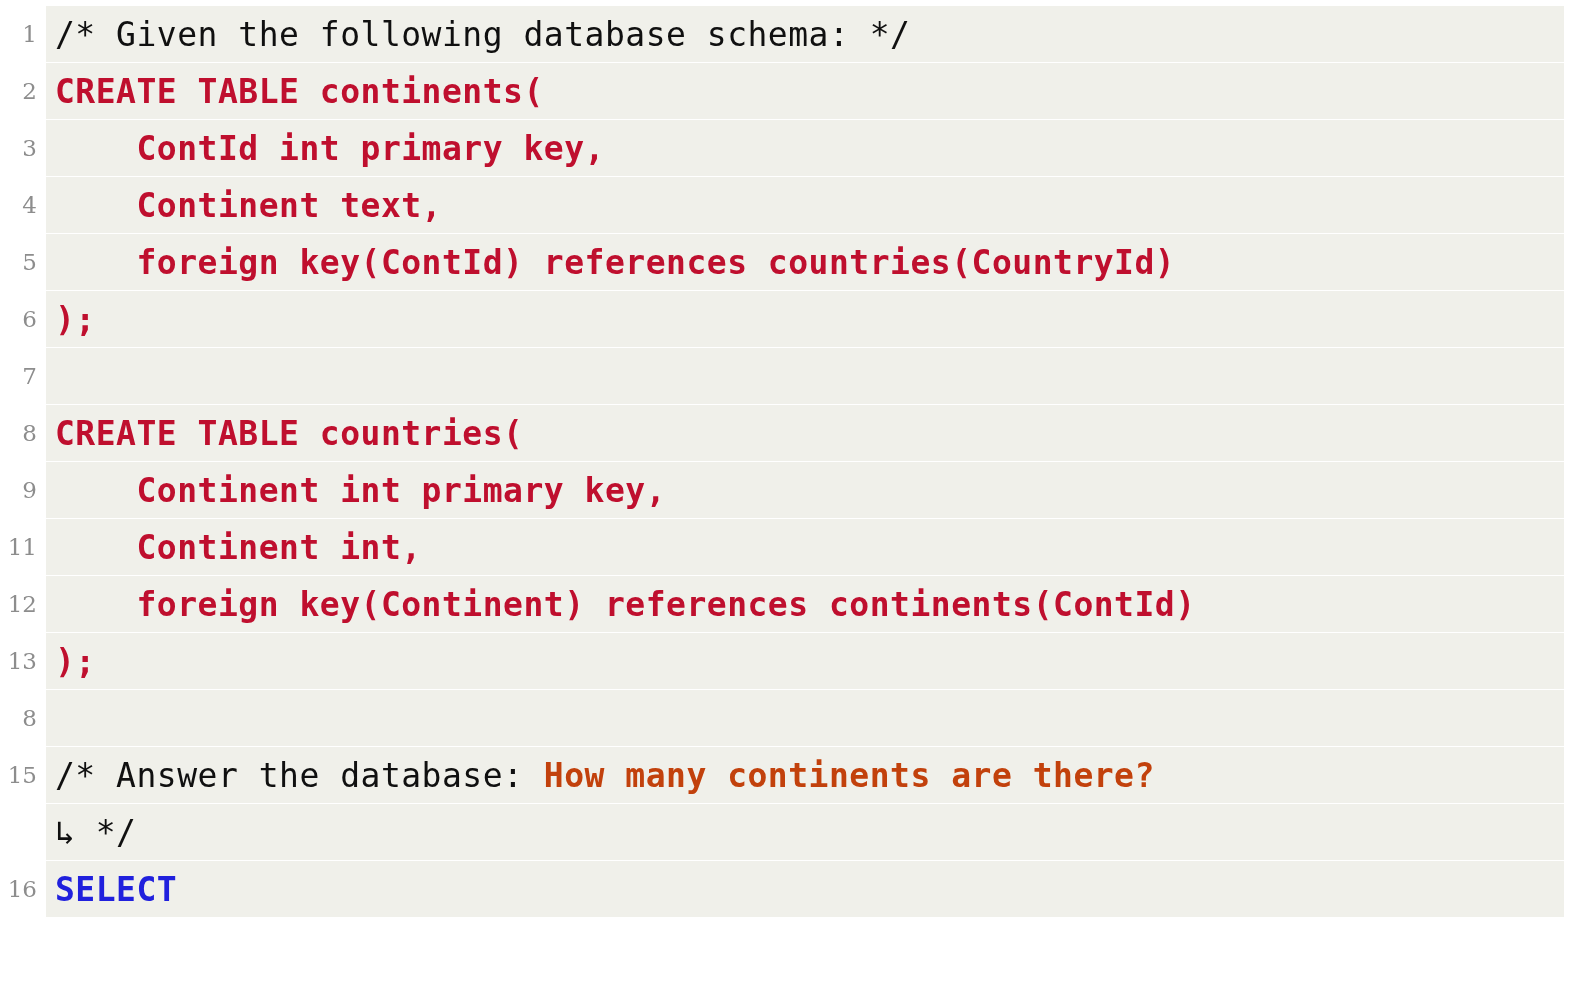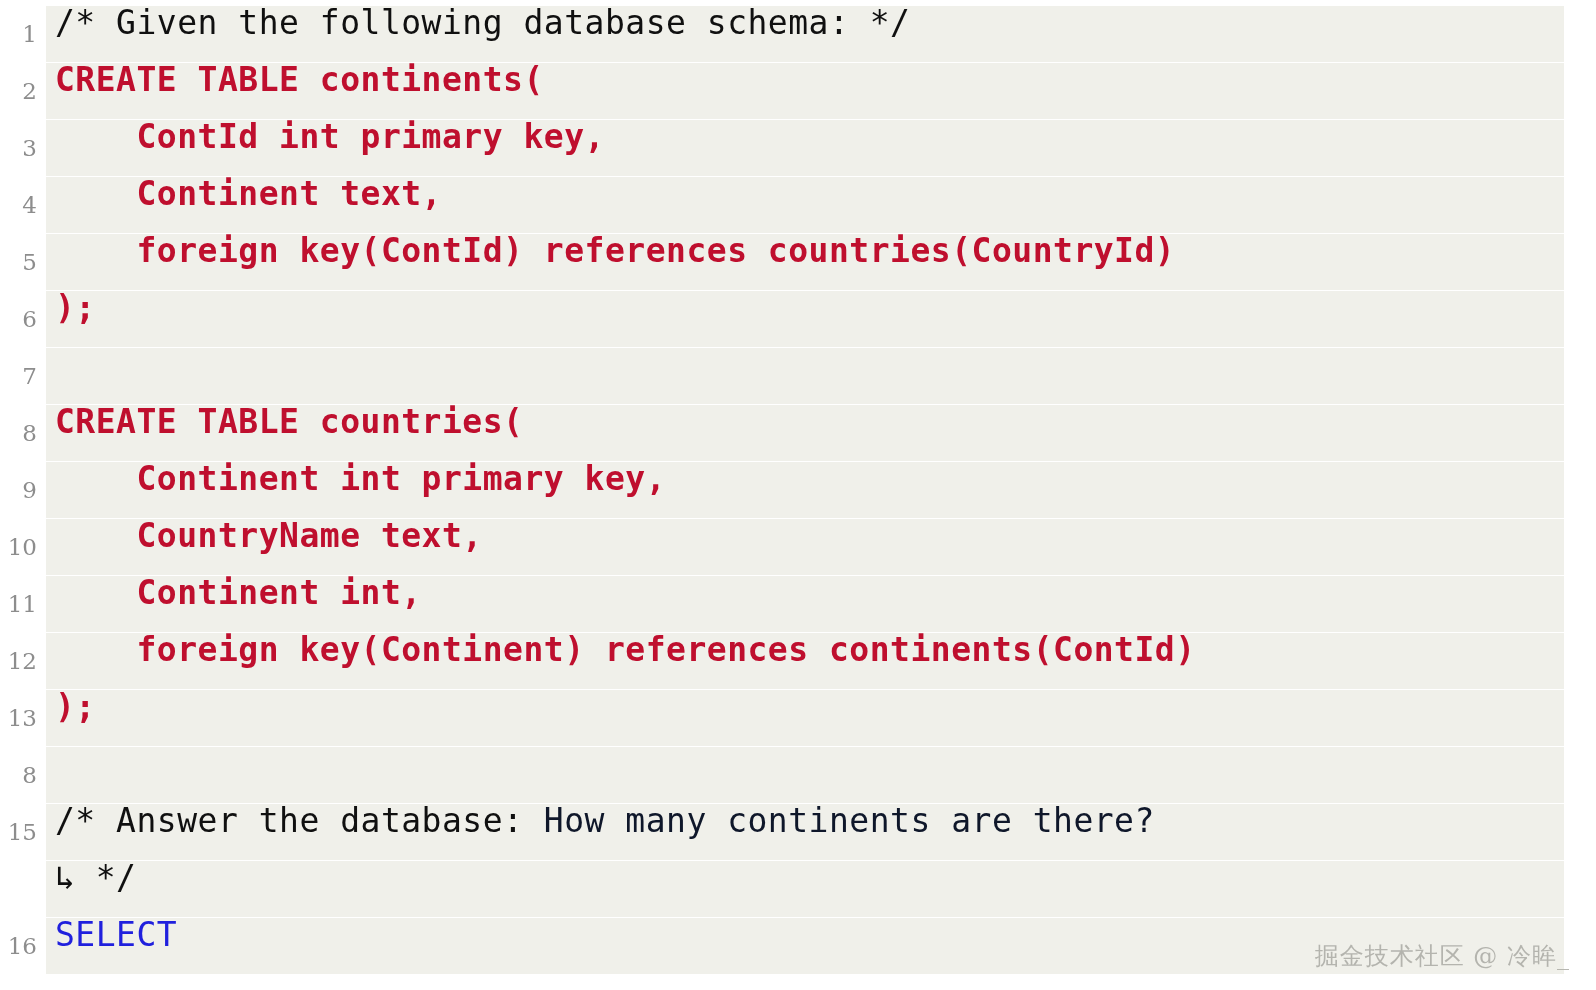--- a/index.html
+++ b/index.html
@@ -44,20 +44,21 @@
     color: #8d8d8d;
     background: #ffffff;
     user-select: none;
   }
 
   .band {
     flex: 1 1 auto;
     background: #f0f0ea;
     margin-right: 32px;
     display: flex;
+    align-items: center;
     padding-left: 9px;
     box-sizing: border-box;
     overflow: hidden;
     white-space: pre;
     font-family: "DejaVu Sans Mono", monospace;
     font-size: 33px;
     letter-spacing: 0.5px;
     line-height: 1;
   }
 
@@ -67,26 +68,26 @@
 
   .tok-comment {
     color: #101010;
     font-weight: normal;
   }
   .tok-sql {
     color: #bf0f2e;
     font-weight: bold;
   }
   .tok-question {
-    color: #0f172a;
-    font-weight: normal;
+    color: #c2410c;
+    font-weight: bold;
   }
   .tok-select {
     color: #2020dd;
-    font-weight: normal;
+    font-weight: bold;
   }
   .tok-wrap {
     color: #101010;
     font-weight: normal;
   }
 
   .watermark {
     position: absolute;
     right: 26px;
     bottom: 18px;
@@ -134,24 +135,20 @@
       </div>
       <div class="code-line">
         <div class="gutter">8</div>
         <div class="band"><span class="tok-sql">CREATE TABLE countries(</span></div>
       </div>
       <div class="code-line">
         <div class="gutter">9</div>
         <div class="band"><span class="tok-sql">    Continent int primary key,</span></div>
       </div>
       <div class="code-line">
-        <div class="gutter">10</div>
-        <div class="band"><span class="tok-sql">    CountryName text,</span></div>
-      </div>
-      <div class="code-line">
         <div class="gutter">11</div>
         <div class="band"><span class="tok-sql">    Continent int,</span></div>
       </div>
       <div class="code-line">
         <div class="gutter">12</div>
         <div class="band"><span class="tok-sql">    foreign key(Continent) references continents(ContId)</span></div>
       </div>
       <div class="code-line">
         <div class="gutter">13</div>
         <div class="band"><span class="tok-sql">);</span></div>
@@ -166,14 +163,13 @@
       </div>
       <div class="code-line">
         <div class="gutter"></div>
         <div class="band"><span class="tok-wrap">↳ */</span></div>
       </div>
       <div class="code-line">
         <div class="gutter">16</div>
         <div class="band"><span class="tok-select">SELECT</span></div>
       </div>
     </div>
-  <div class="watermark">掘金技术社区 @ 冷眸_</div>
 </div>
 
 </body></html>

